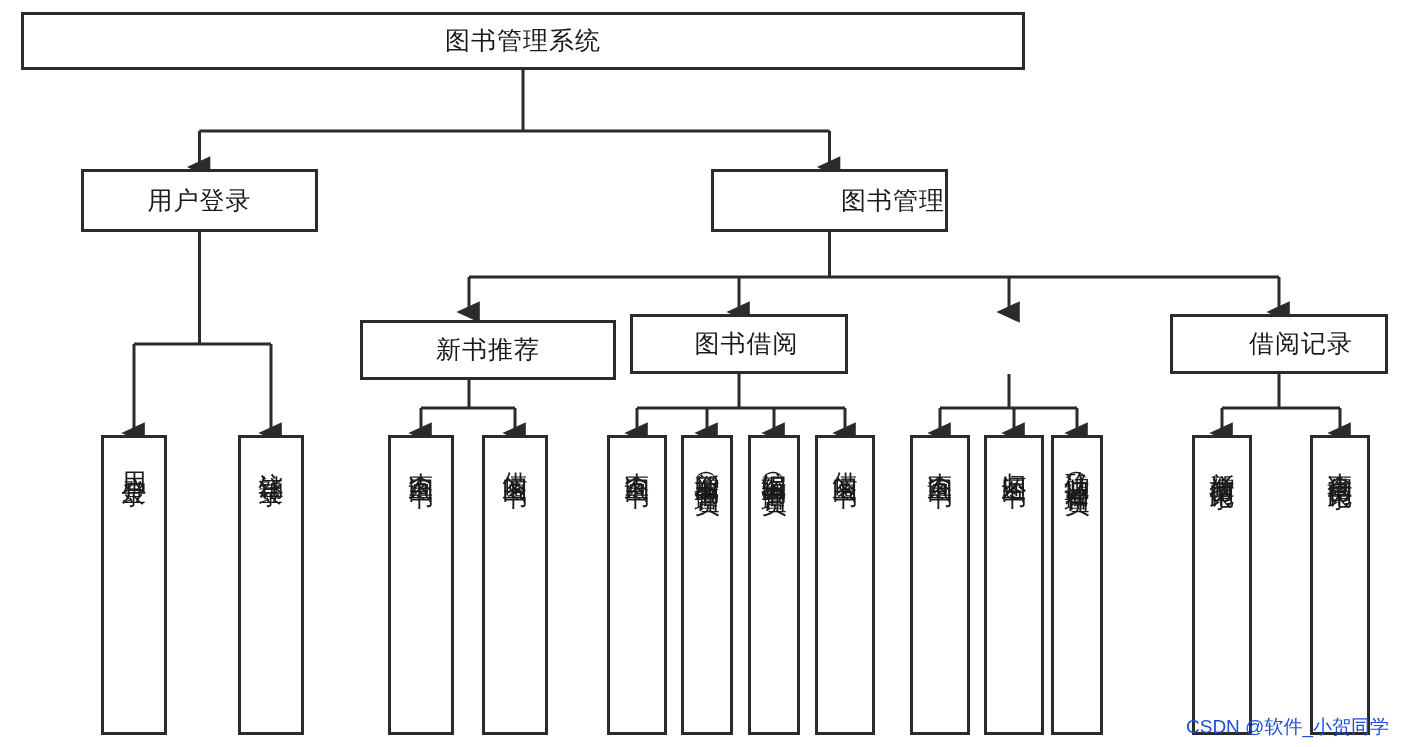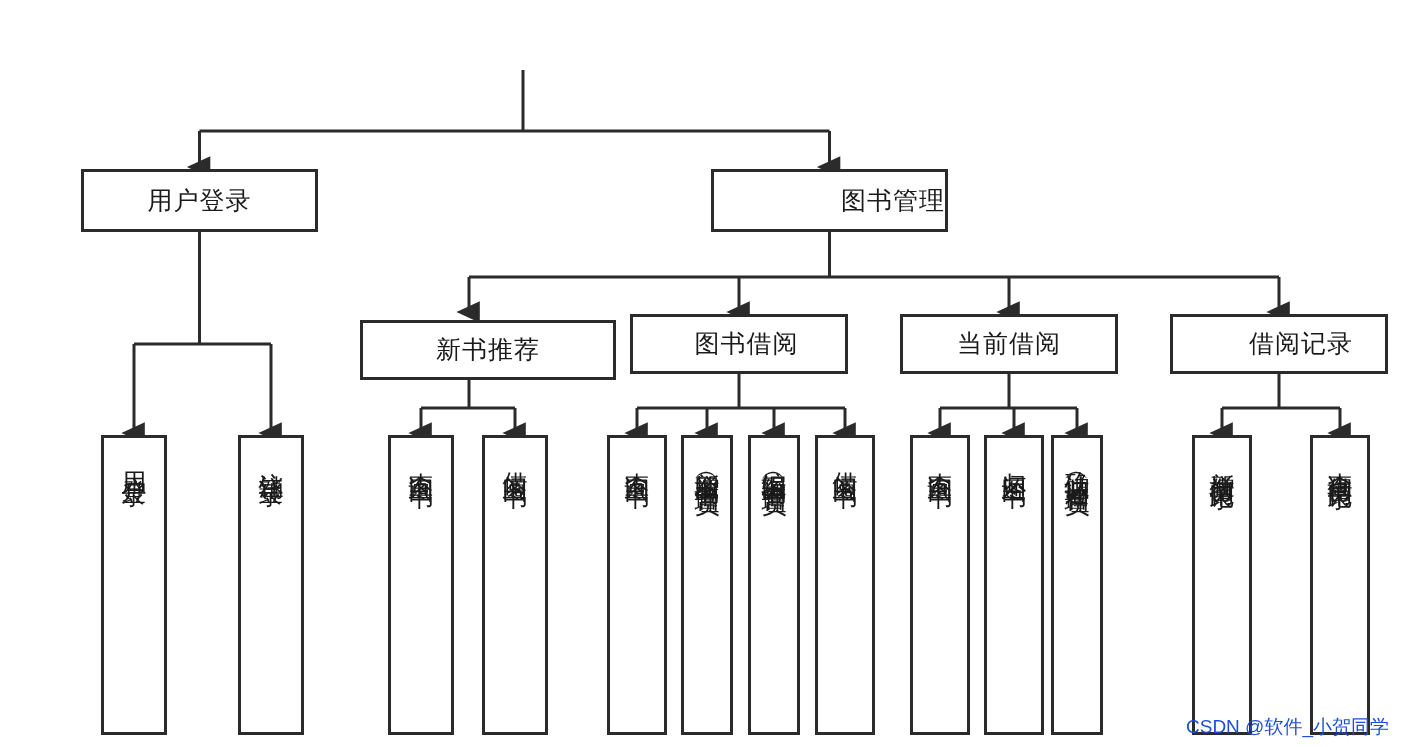--- a/index.html
+++ b/index.html
@@ -107,36 +107,36 @@
         <path d="M1009,374 L1009,408 M940,408 L1077,408"></path>
         <path d="M940,408 L940,433" marker-end="url(#arrow)"></path>
         <path d="M1014,408 L1014,433" marker-end="url(#arrow)"></path>
         <path d="M1077,408 L1077,433" marker-end="url(#arrow)"></path>
         <path d="M1279,374 L1279,408 M1222,408 L1340,408"></path>
         <path d="M1222,408 L1222,433" marker-end="url(#arrow)"></path>
         <path d="M1340,408 L1340,433" marker-end="url(#arrow)"></path>
       </g>
   </svg>
 
+  <div class="node h" style="left: 21px; top: 12px; width: 1004px; height: 58px;">
+    <span class="label">图书管理系统</span>
+  </div>
 
   <div class="node h" style="left: 81px; top: 169px; width: 237px; height: 63px;">
     <span class="label">用户登录</span>
   </div>
   <div class="node h" style="left: 711px; top: 169px; width: 237px; height: 63px; justify-content: flex-end;">
     <span class="label">图书管理</span>
   </div>
 
   <div class="node h" style="left: 360px; top: 320px; width: 256px; height: 60px; align-items: center;">
     <span class="label">新书推荐</span>
   </div>
   <div class="node h" style="left: 630px; top: 314px; width: 218px; height: 60px; padding-left: 15px;">
     <span class="label">图书借阅</span>
-  </div>
-  <div class="node h" style="left: 900px; top: 314px; width: 218px; height: 60px;">
-    <span class="label">当前借阅</span>
   </div>
   <div class="node h" style="left: 1170px; top: 314px; width: 218px; height: 60px; padding-left: 44px;">
     <span class="label">借阅记录</span>
   </div>
 
   <div class="node v" style="left: 101px; top: 435px; width: 66px; height: 300px;">
     <span class="label">用户登录</span>
   </div>
   <div class="node v" style="left: 238px; top: 435px; width: 66px; height: 300px;">
     <span class="label">注销登录</span>

